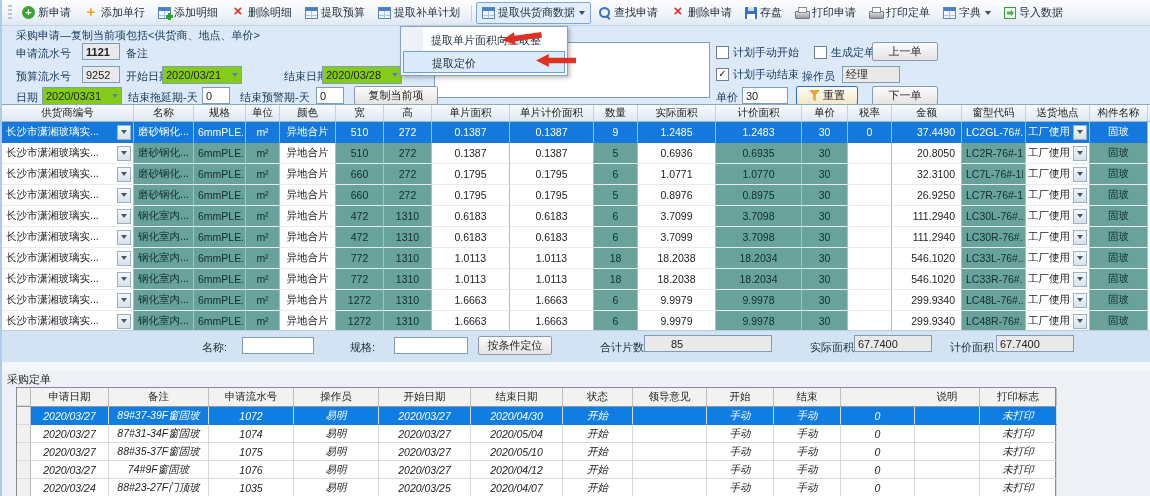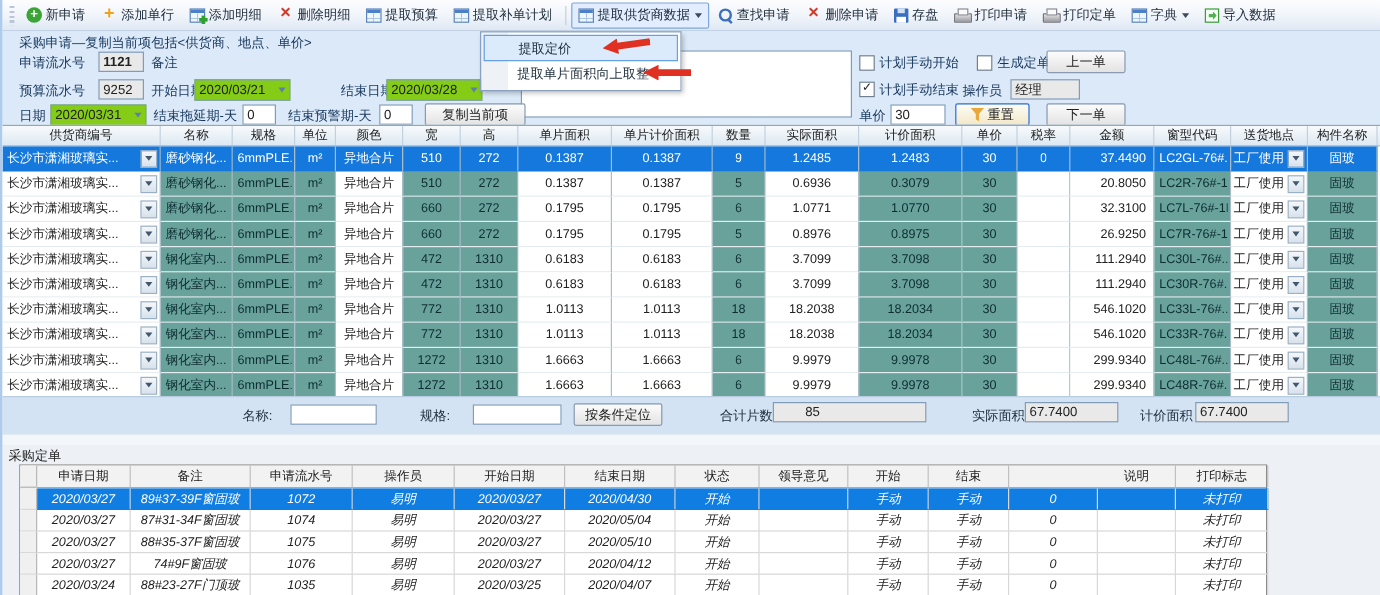--- a/index.html
+++ b/index.html
@@ -326,21 +326,21 @@
         <div class="m-c wh" style="width: 84px;">
           <span class="ct">0.1387</span>
         </div>
         <div class="m-c tl" style="width: 44px;">
           <span class="ct">5</span>
         </div>
         <div class="m-c wh" style="width: 78px;">
           <span class="ct">0.6936</span>
         </div>
         <div class="m-c tl" style="width: 86px;">
-          <span class="ct">0.3079</span>
+          <span class="ct">0.6935</span>
         </div>
         <div class="m-c tl" style="width: 46px;">
           <span class="ct">30</span>
         </div>
         <div class="m-c wh" style="width: 44px;">
           <span class="ct"></span>
         </div>
         <div class="m-c wh ar" style="width: 70px;">
           <span class="ct">20.8050</span>
         </div>
@@ -967,19 +967,19 @@
           <div class="o-c" style="width: 67px;">手动</div>
           <div class="o-c" style="width: 67px;">手动</div>
           <div class="o-c" style="width: 74px;">0</div>
           <div class="o-c" style="width: 65px;"></div>
           <div class="o-c" style="width: 77px;">未打印</div>
         </div>
       </div>
   </div>
 
   <div class="menu">
+    <div class="menu-item"><span>提取单片面积向上取整</span></div>
     <div class="menu-item hl"><span>提取定价</span></div>
-    <div class="menu-item"><span>提取单片面积向上取整</span></div>
   </div>
   <div class="red-arrow" style="left:500px;top:31px;transform:rotate(-8deg);"></div>
   <div class="red-arrow" style="left:534px;top:54px;"></div>
 
 </div>
 
 </body></html>

